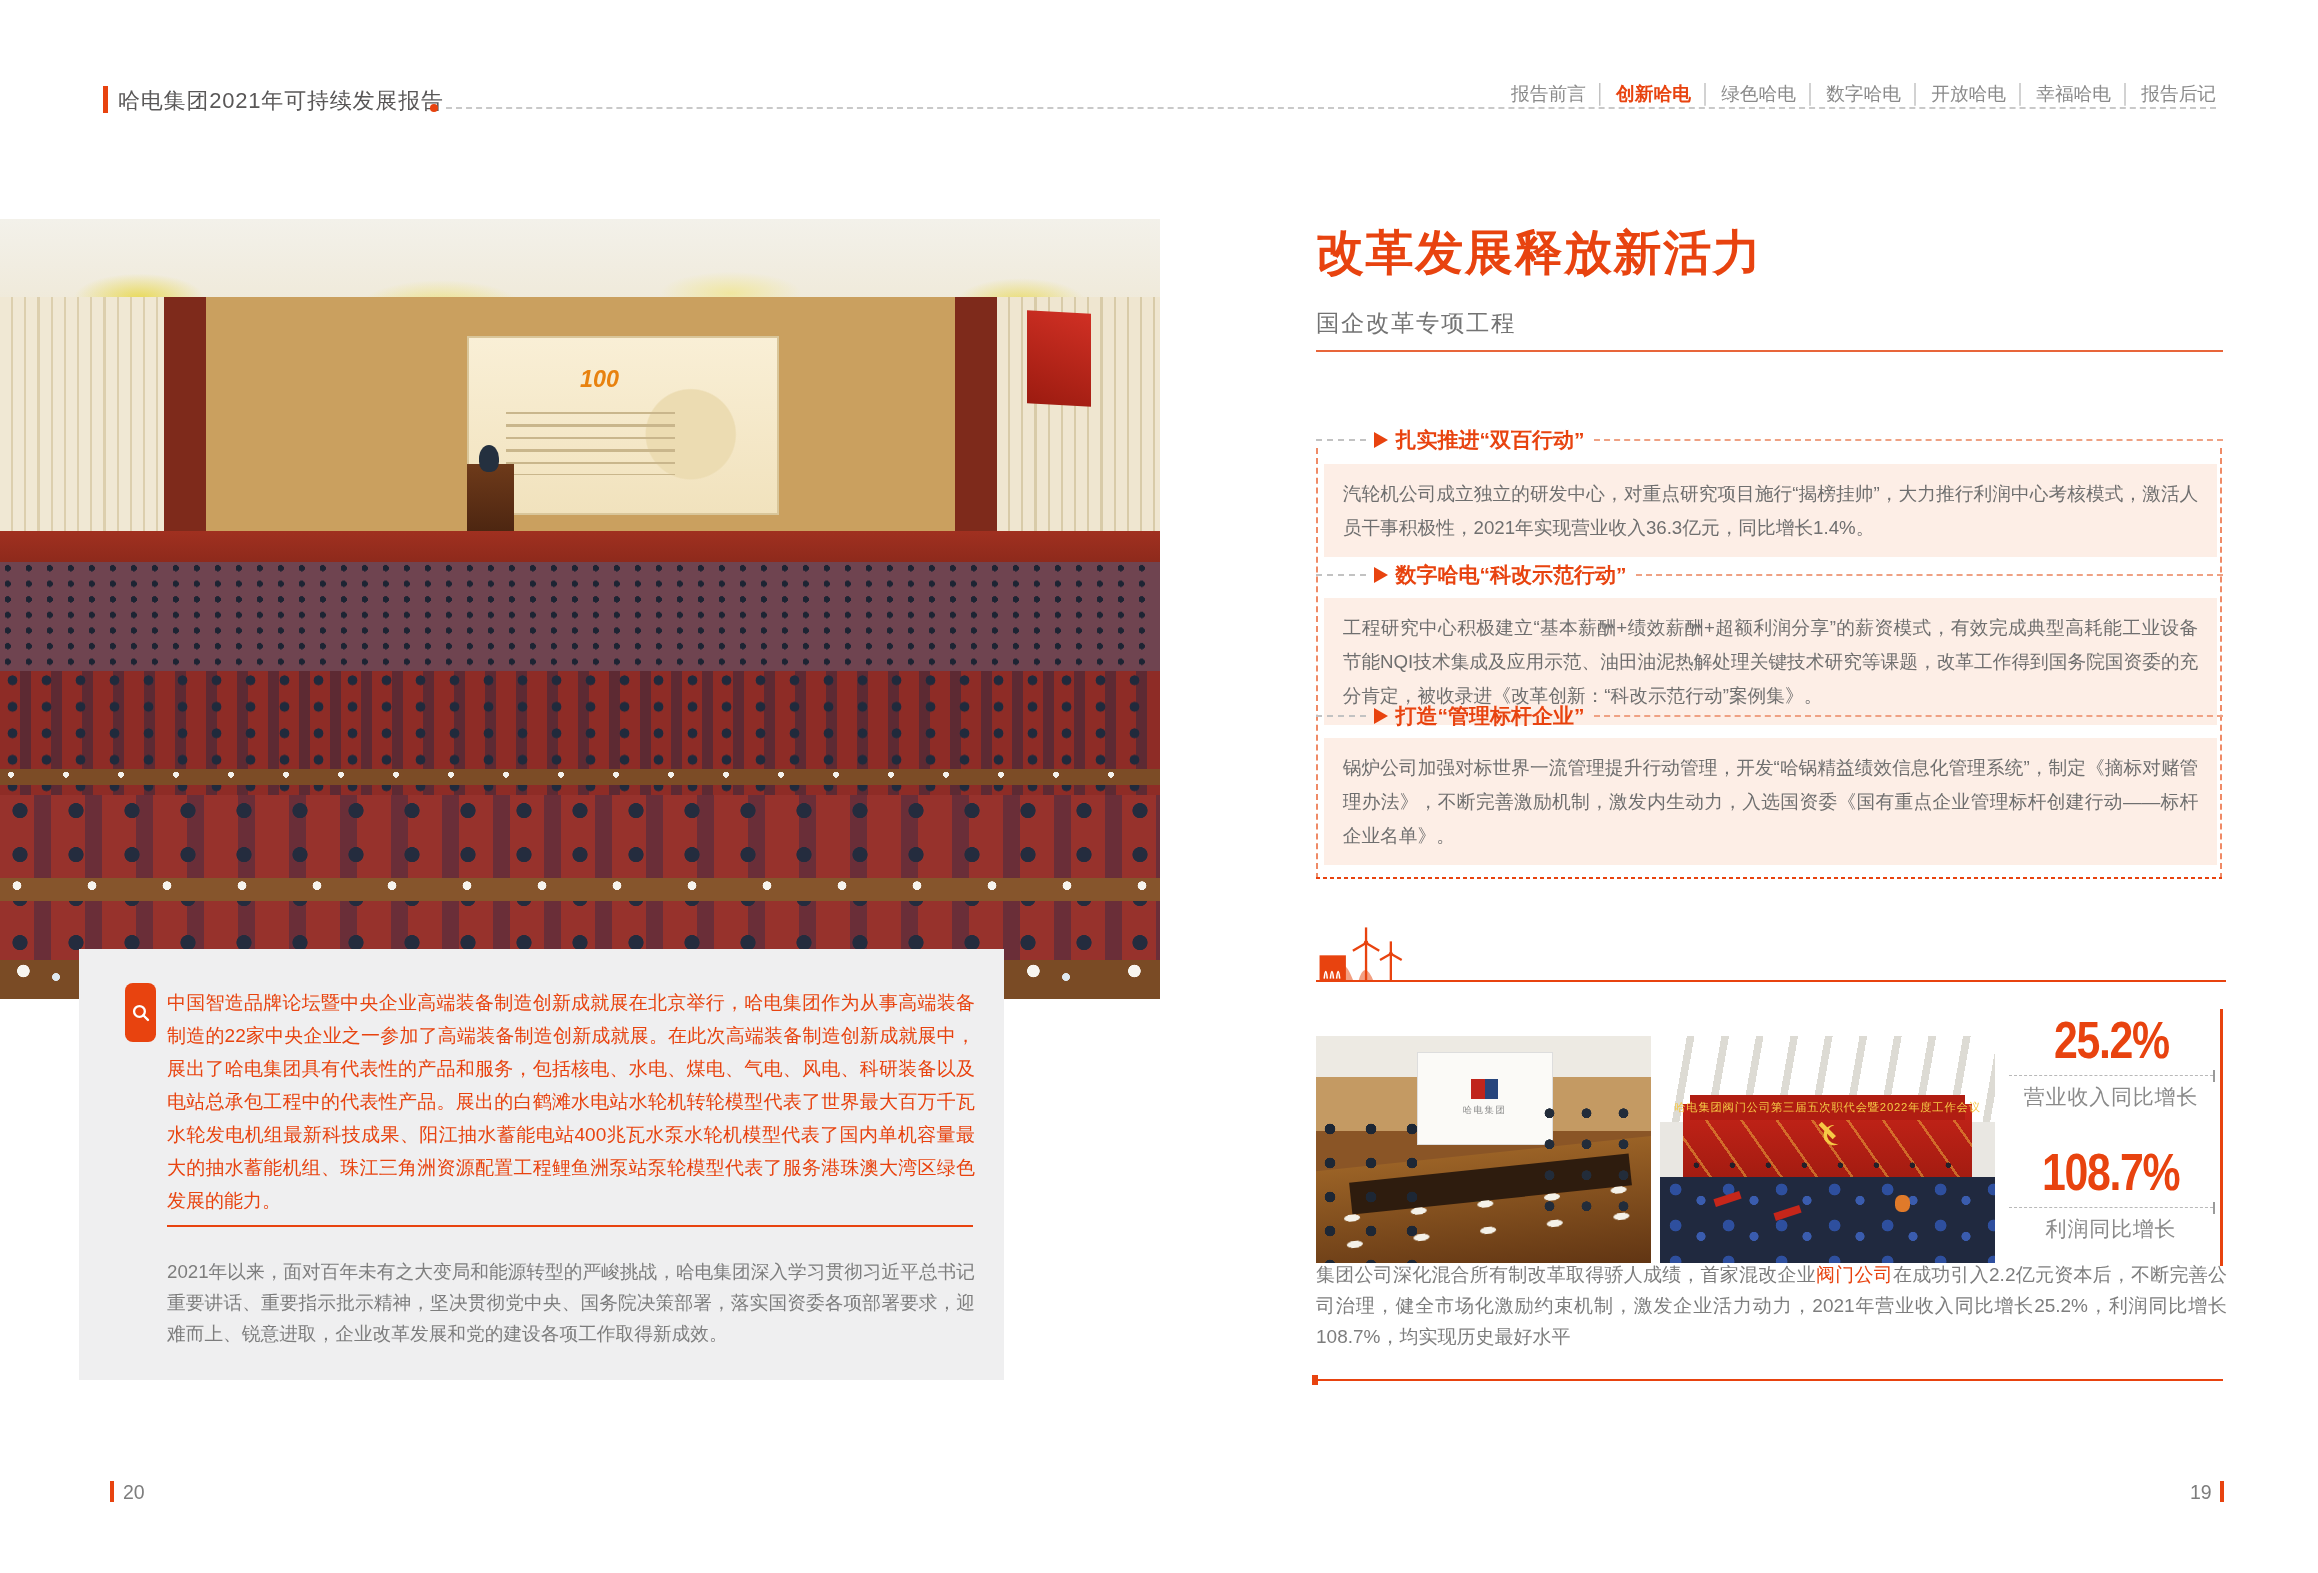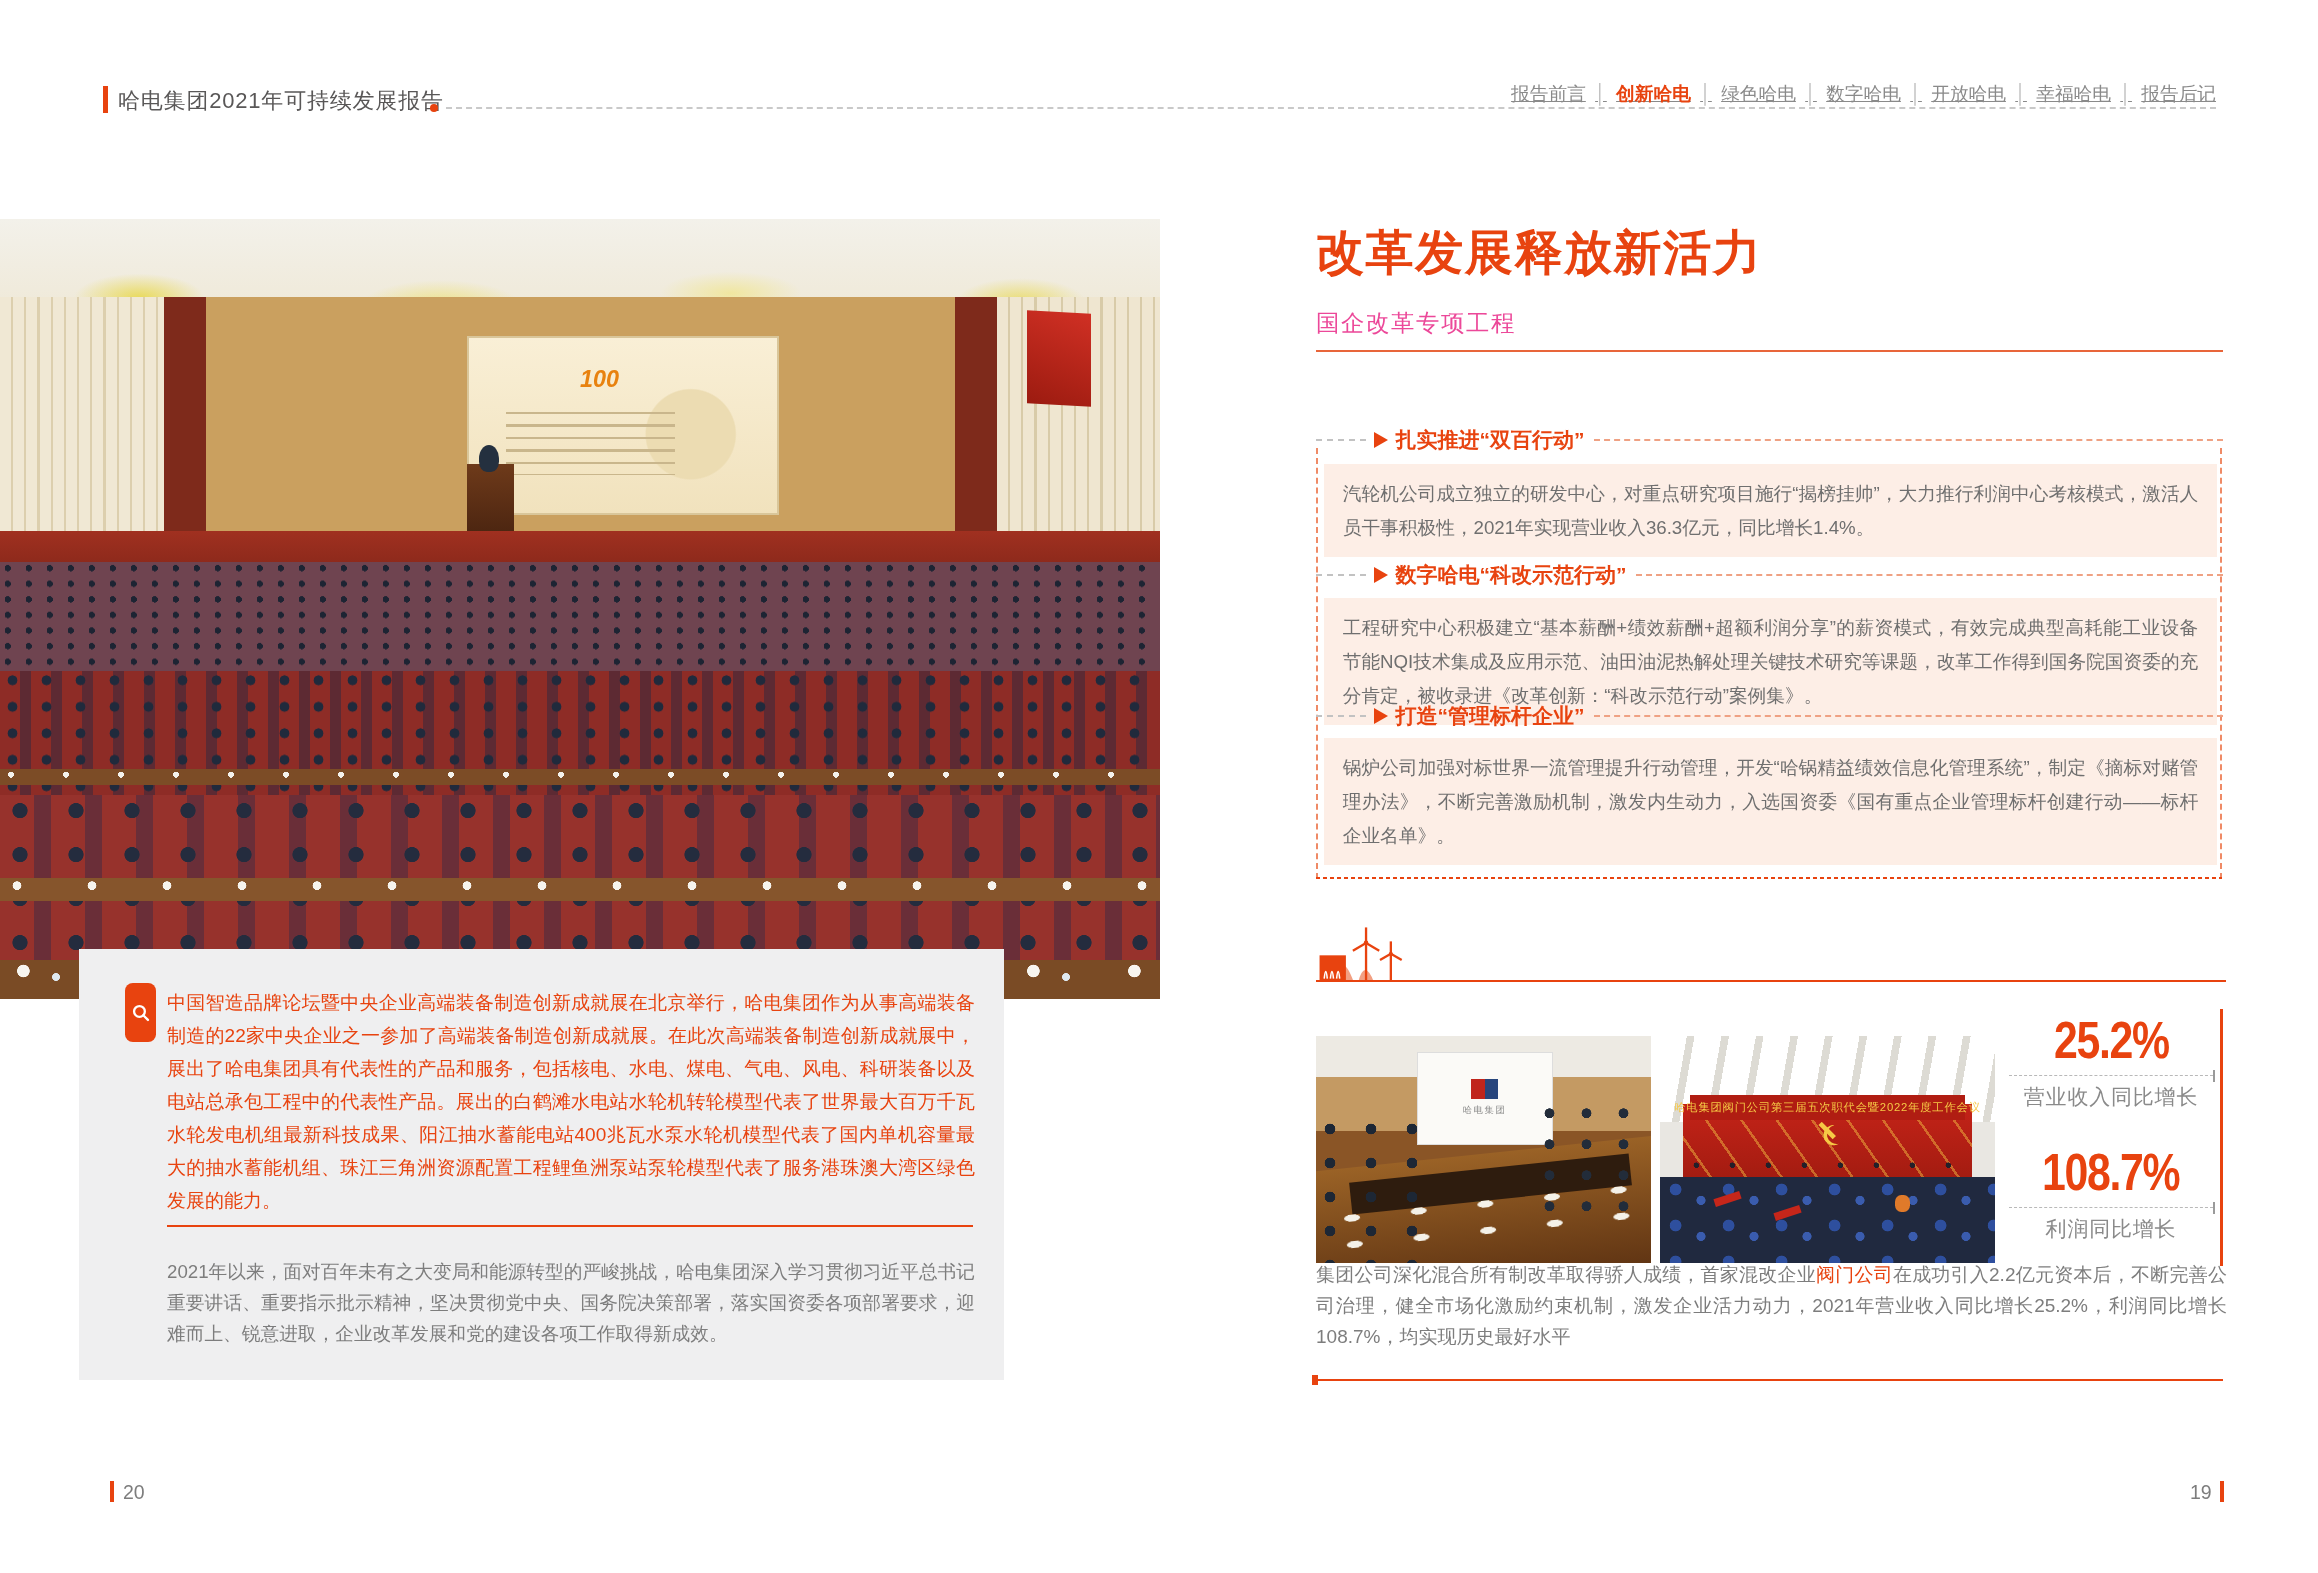--- a/index.html
+++ b/index.html
@@ -68,21 +68,21 @@
   
   .cap-box{left:79px;top:949px;width:925px;height:431px;background:#efeff0;}
   .magnify{left:125px;top:983px;width:31px;height:59px;border-radius:7.8px;background:#e8430f;
       display:flex;align-items:center;justify-content:center;}
   .cap-text{left:167px;top:986px;width:808px;font-size:19px;line-height:33px;color:#e8430f;text-align:justify;}
   .cap-divider{left:167px;top:1225px;width:806px;height:2.3px;background:#e8430f;}
   .left-body{left:167px;top:1256px;width:808px;font-size:18.7px;line-height:31px;color:#7d7d7d;text-align:justify;}
 
   
   .rp-title{left:1316px;top:221px;font-size:48px;font-weight:bold;color:#e8430f;letter-spacing:1.6px;}
-  .rp-subtitle{left:1316px;top:307px;font-size:23.4px;color:#ec4899;letter-spacing:1.6px;}
+  .rp-subtitle{left:1316px;top:307px;font-size:23.4px;color:#737373;letter-spacing:1.6px;}
   .rp-subline{left:1316px;top:350px;width:907px;height:1.6px;background:#e8653a;}
 
   .sec-vdash{top:448px;width:0;height:431px;border-left:2.3px dashed #ef8a66;}
   .sec-header{left:1316px;width:907px;height:26.5px;display:flex;align-items:center;}
   .sec-header .lead-dash{width:50px;border-top:2.3px dashed #c2c2c2;margin-right:7.8px;}
   .sec-header .tri{width:0;height:0;border-left:14px solid #e8430f;border-top:8.6px solid transparent;border-bottom:8.6px solid transparent;margin-right:7.8px;}
   .sec-header .sec-label{font-size:21px;font-weight:bold;color:#e8430f;white-space:nowrap;}
   .sec-header .tail-dash{flex:1;border-top:2.3px dashed #efa183;margin-left:9.3px;}
   .sec-box{left:1324px;width:893px;background:#fdeee6;box-sizing:border-box;padding:12.5px 18.7px;
       font-size:18.7px;line-height:34px;color:#6f6f6f;text-align:justify;}
@@ -143,21 +143,21 @@
 </style>
 </head>
 <body>
 
 <div class="page">
 
   <div class="abs hdr-bar" style="left:103px;top:86px;"></div>
   <div class="abs hdr-title" style="left:118px;top:86px;">哈电集团2021年可持续发展报告</div>
   <div class="abs hdr-dot" style="left:430px;top:104px;"></div>
   <div class="abs hdr-dash" style="left:446px;top:107px;width:1770px;"></div>
-  <div class="abs nav" style="top:81px;right:103px;text-decoration:underline;">
+  <div class="abs nav" style="top:81px;right:103px;">
     <span class="nav-item">报告前言</span>
     <span class="nav-item active">创新哈电</span>
     <span class="nav-item">绿色哈电</span>
     <span class="nav-item">数字哈电</span>
     <span class="nav-item">开放哈电</span>
     <span class="nav-item">幸福哈电</span>
     <span class="nav-item">报告后记</span>
   </div>
 
   <div class="abs photo-forum">

